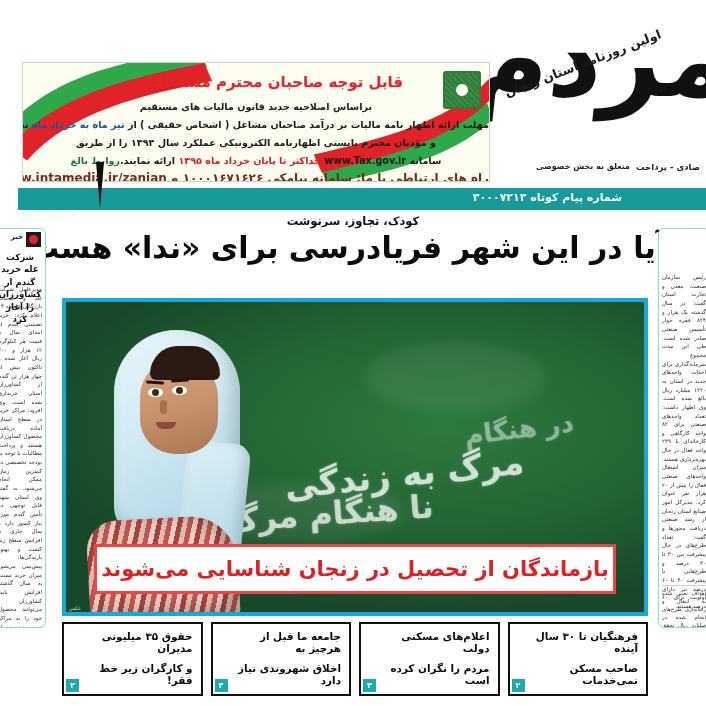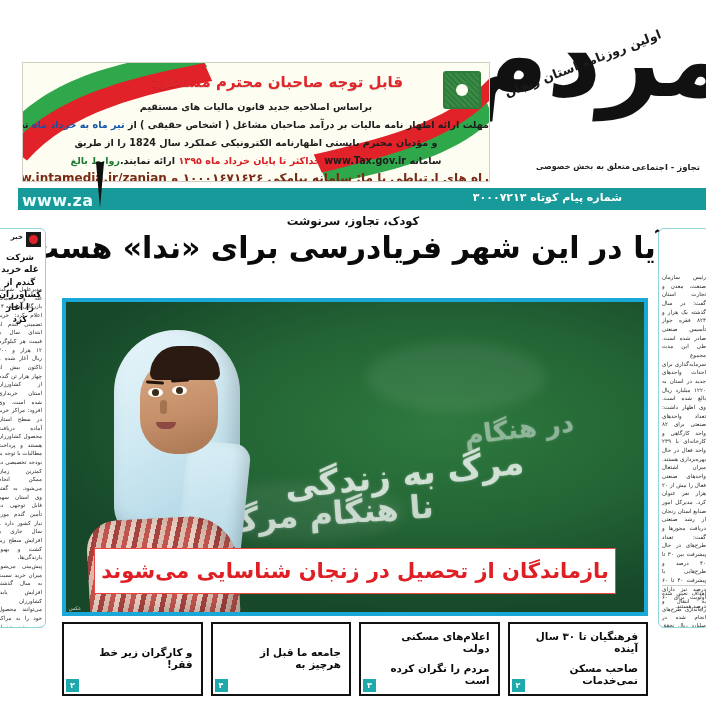--- a/index.html
+++ b/index.html
@@ -86,22 +86,22 @@
   
   .teal-strip{
     position:absolute;left:18px;top:188px;width:688px;height:22px;
     background:#189a9a;color:#ffffff;
   }
   .sms{
     position:absolute;right:84px;top:3px;
     font-size:11px;font-weight:700;color:#fff;white-space:nowrap;
   }
   .site{
-    position:absolute;left:4px;top:3px;
-    font-size:16px;font-weight:700;color:#eafcfc;
+    position:absolute;left:4px;top:19px;
+    font-size:12px;font-weight:700;color:#eafcfc;
     letter-spacing:.3px;direction:ltr;
   }
   .pen{
     position:absolute;left:78px;top:-26px;width:0;height:0;
     border-left:4px solid transparent;border-right:4px solid transparent;
     border-top:46px solid #101010;
   }
 
   
   .kicker{
@@ -212,21 +212,21 @@
     background:
       repeating-linear-gradient(105deg,
         #c2564f 0 5px, #e8cfc4 5px 10px, #a8443f 10px 15px, #ddbdb0 15px 20px);
     border-radius:30px 48px 0 0;
     transform:rotate(-3deg);
     box-shadow:inset -10px -6px 20px rgba(0,0,0,.25);
   }
 
   .caption{
     position:absolute;left:28px;right:28px;bottom:18px;height:44px;
-    background:#ffffff;border:1px solid #ef4444;
+    background:#ffffff;border:3px solid #ef4444;
     display:flex;align-items:center;justify-content:center;
   }
   .caption-txt{
     font-size:21px;font-weight:700;color:#e01f25;letter-spacing:-.6px;white-space:nowrap;
   }
   .photo-credit{
     position:absolute;left:3px;bottom:1px;font-size:5px;color:#ddd;
   }
 
   
@@ -253,36 +253,36 @@
 </head>
 <body>
 
 <div class="page">
 
   <div class="masthead">
 
     <div class="logo-wrap">
       <div class="logo-script">مردم نو</div>
       <div class="logo-sub">اولین روزنامه استان زنجان</div>
-      <div class="logo-cat">تجاوز - اجتماعی</div>
+      <div class="logo-cat">صادی - پرداخت</div>
       <div class="logo-priv">متعلق به بخش خصوصی</div>
     </div>
 
     <div class="ad">
       <svg class="ad-ribbon" viewBox="0 0 468 120" preserveAspectRatio="none">
         <path d="M-10 58 C 40 8, 110 -2, 175 -14 L 185 4 C 118 16, 52 28, 6 76 Z" fill="#2ea84a"></path>
         <path d="M-14 84 C 36 30, 112 14, 182 0 L 190 18 C 120 32, 48 48, 4 98 Z" fill="#e12229"></path>
         <path d="M472 56 C 430 96, 370 108, 306 122 L 298 104 C 362 92, 420 80, 466 40 Z" fill="#2ea84a"></path>
         <path d="M474 32 C 432 78, 366 94, 300 110 L 292 92 C 358 76, 424 62, 468 16 Z" fill="#e12229"></path>
       </svg>
       <div class="ad-logo"></div>
       <div class="ad-h">قابل توجه صاحبان محترم مشاغل:</div>
       <div class="ad-l ad-l1">براساس اصلاحیه جدید قانون مالیات های مستقیم</div>
       <div class="ad-l ad-l2"><span>مهلت ارائه اظهار نامه مالیات بر درآمد صاحبان مشاغل ( اشخاص حقیقی )  از </span><span class="em-blue">تیر ماه به خرداد ماه</span><span> تغییر یافته</span></div>
-      <div class="ad-l ad-l3">و مؤدیان محترم بایستی  اظهارنامه الکترونیکی عملکرد سال 1824 را  از طریق</div>
+      <div class="ad-l ad-l3">و مؤدیان محترم بایستی  اظهارنامه الکترونیکی عملکرد سال ۱۳۹۴ را  از طریق</div>
       <div class="ad-l ad-l4"><span>سامانه </span><span>www.Tax.gov.ir</span><span class="em-red"> حداکثر تا پایان خرداد ماه ۱۳۹۵ </span><span>ارائه نمایند.</span><span class="em-green">روابط بالغ</span></div>
       <div class="ad-l ad-l5">راه های ارتباطی با ما: سامانه پیامکی ۱۰۰۰۱۶۷۱۶۲۶  و  www.intamedia.ir/zanjan        اداره کل امور مالیاتی استان زنجان</div>
     </div>
   </div>
 
   <div class="teal-strip">
     <div class="pen"></div>
     <div class="sms">شماره پیام کوتاه ۳۰۰۰۷۲۱۳</div>
     <div class="site">www.za</div>
   </div>
@@ -329,26 +329,28 @@
 
     <div class="caption">
       <span class="caption-txt">بازماندگان از تحصیل در زنجان شناسایی می‌شوند</span>
     </div>
     <div class="photo-credit">عکس</div>
   </div>
 
   <div class="teasers">
 
     <div class="teaser">
+      <div class="teaser-l">حقوق ۳۵ میلیونی مدیران</div>
       <div class="teaser-l">و کارگران زیر خط فقر!</div>
       <div class="teaser-pg">۲</div>
     </div>
 
     <div class="teaser">
       <div class="teaser-l">جامعه ما قبل از هرچیز به</div>
+      <div class="teaser-l">اخلاق شهروندی نیاز دارد</div>
       <div class="teaser-pg">۴</div>
     </div>
 
     <div class="teaser">
       <div class="teaser-l">اعلام‌های مسکنی دولت</div>
       <div class="teaser-l">مردم را نگران کرده است</div>
       <div class="teaser-pg">۳</div>
     </div>
 
     <div class="teaser">

